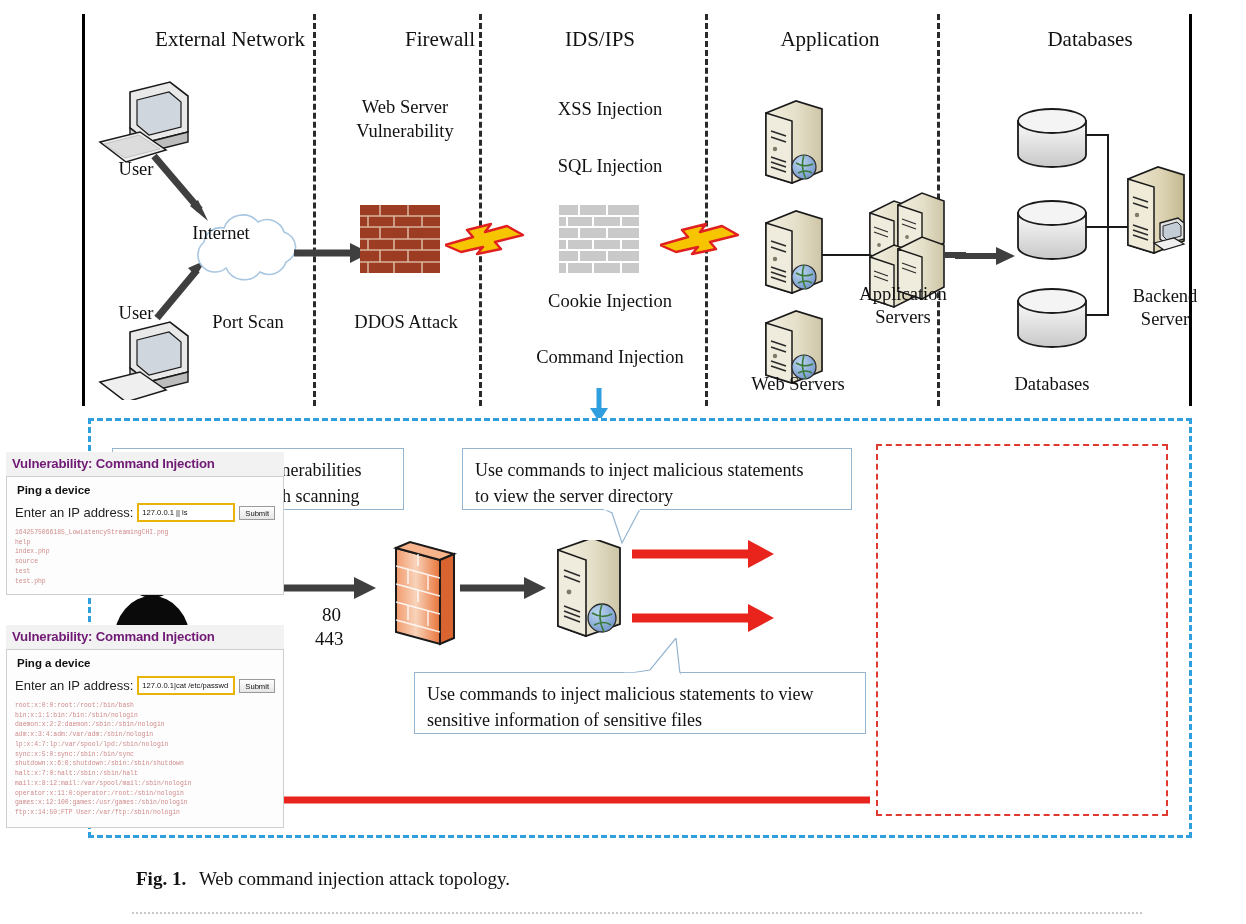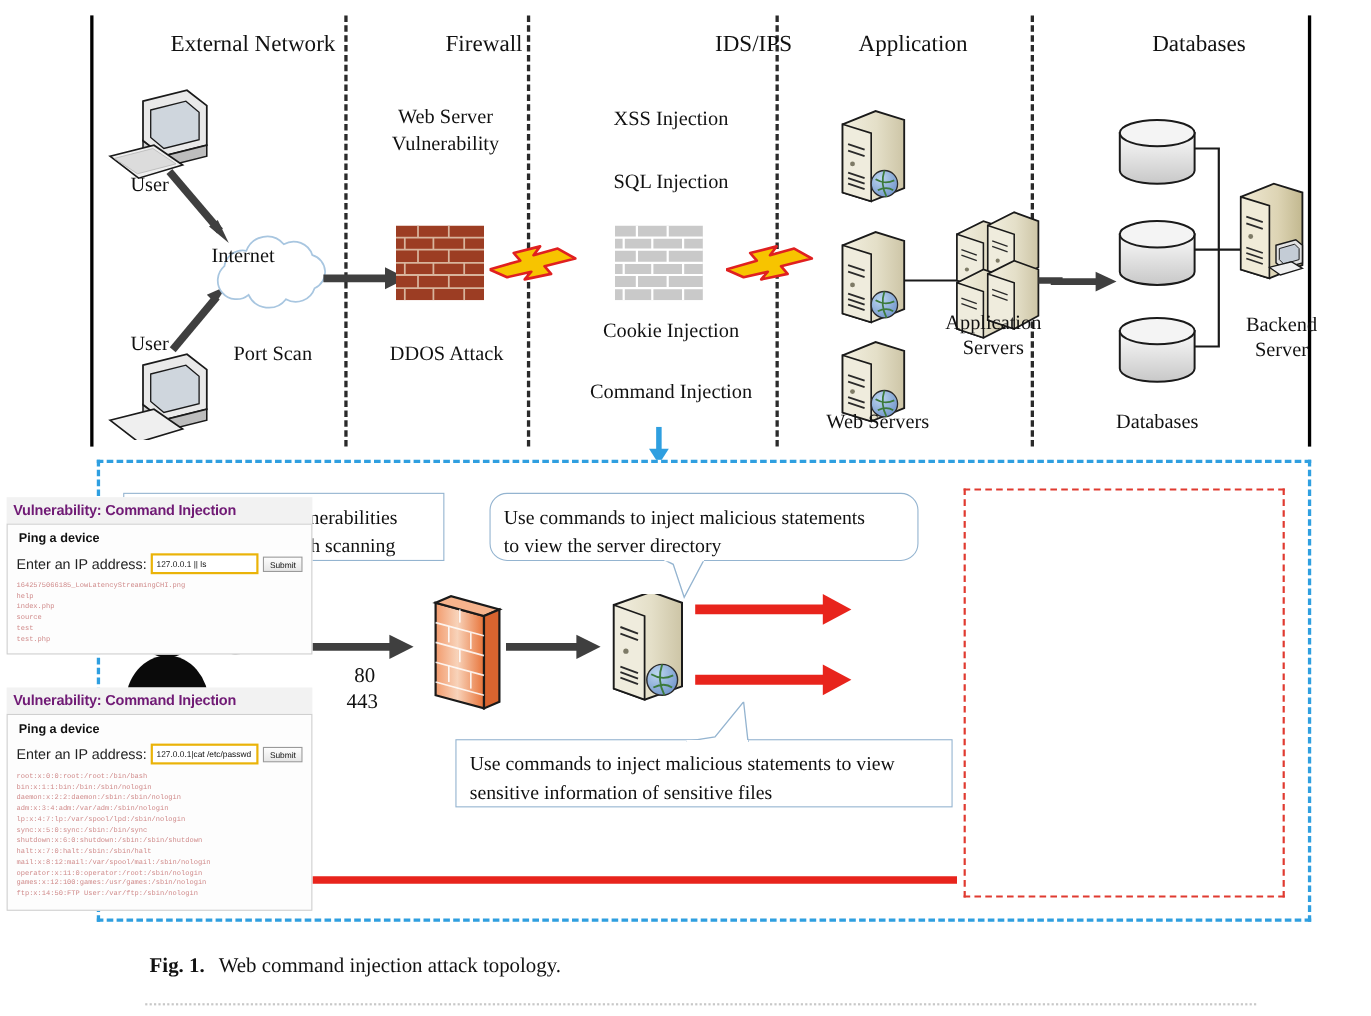--- a/index.html
+++ b/index.html
@@ -165,21 +165,21 @@
 
   <div id="top-panel">
     <div class="zone-divider" style="left:228px;"></div>
     <div class="zone-divider" style="left:394px;"></div>
     <div class="zone-divider" style="left:620px;"></div>
     <div class="zone-divider" style="left:852px;"></div>
   </div>
 
   <div class="zone-title" style="left:110px; top:27px; width:240px;">External Network</div>
   <div class="zone-title" style="left:320px; top:27px; width:240px;">Firewall</div>
-  <div class="zone-title" style="left:480px; top:27px; width:240px;text-align:right;">IDS/IPS</div>
+  <div class="zone-title" style="left:480px; top:27px; width:240px;">IDS/IPS</div>
   <div class="zone-title" style="left:710px; top:27px; width:240px;">Application</div>
   <div class="zone-title" style="left:970px; top:27px; width:240px;">Databases</div>
 
   <svg class="abs" style="left:82px; top:70px;" width="300" height="330" viewBox="0 0 300 330">
 
     <g>
       <path d="M48 22 L88 12 L106 26 L106 62 L66 72 L48 58 Z" fill="#e9e9e9" stroke="#1a1a1a" stroke-width="1.6"></path>
       <path d="M55 30 L87 22 L99 32 L99 57 L67 65 L55 55 Z" fill="#cfd6dd" stroke="#1a1a1a" stroke-width="1.2"></path>
       <path d="M48 58 L66 72 L66 82 L48 68 Z" fill="#d2d2d2" stroke="#1a1a1a" stroke-width="1.4"></path>
       <path d="M66 72 L106 62 L106 72 L66 82 Z" fill="#bdbdbd" stroke="#1a1a1a" stroke-width="1.4"></path>
@@ -457,21 +457,21 @@
 
   <div class="callout" style="left:112px; top:448px; width:292px; height:62px;">
     <div>Attackers learn of vulnerabilities</div>
     <div>in applications through scanning</div>
   </div>
   <svg class="abs" style="left:198px; top:509px;" width="70" height="34" viewBox="0 0 70 34">
     <path d="M12 0 L58 0 L6 28 L26 4 Z" fill="#fff" stroke="#94b4d0" stroke-width="1.2"></path>
     <line x1="12" y1="0" x2="58" y2="0" stroke="#fff" stroke-width="2.4"></line>
   </svg>
 
-  <div class="callout" style="left:445px; top:448px; width:390px; height:62px;border-radius:16px;">
+  <div class="callout" style="left:462px; top:448px; width:390px; height:62px;">
     <div>Use commands to inject malicious statements</div>
     <div>to view the server directory</div>
   </div>
   <svg class="abs" style="left:596px; top:509px;" width="70" height="40" viewBox="0 0 70 40">
     <path d="M8 0 L44 0 L26 34 L16 4 Z" fill="#fff" stroke="#94b4d0" stroke-width="1.2"></path>
     <line x1="8" y1="0" x2="44" y2="0" stroke="#fff" stroke-width="2.4"></line>
   </svg>
 
   <div class="callout" style="left:414px; top:672px; width:452px; height:62px;">
     <div>Use commands to inject malicious statements to view</div>

